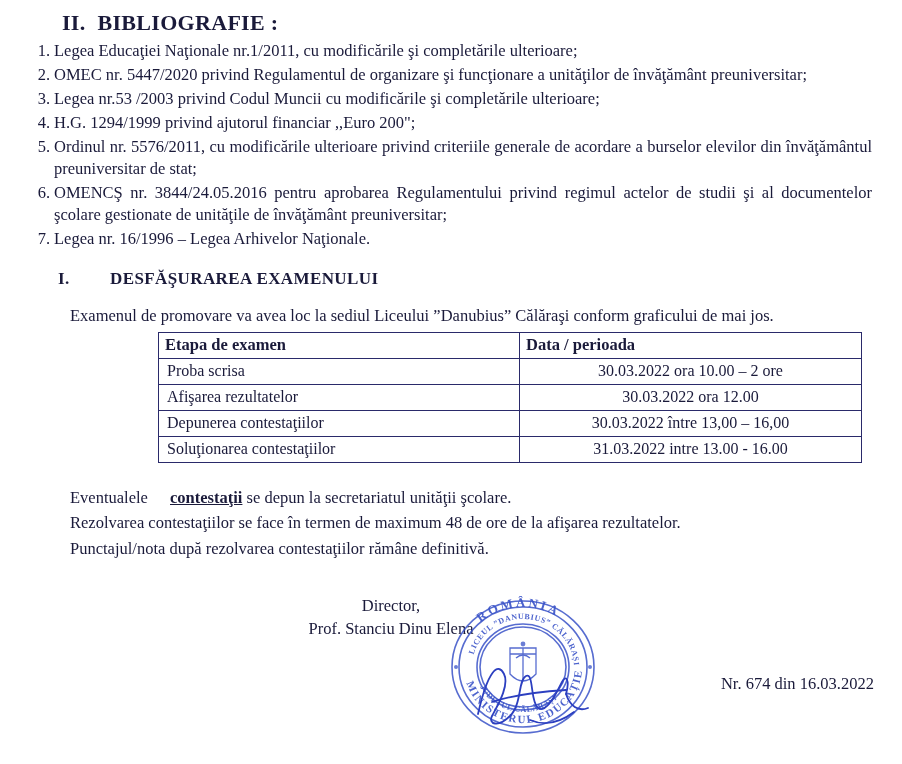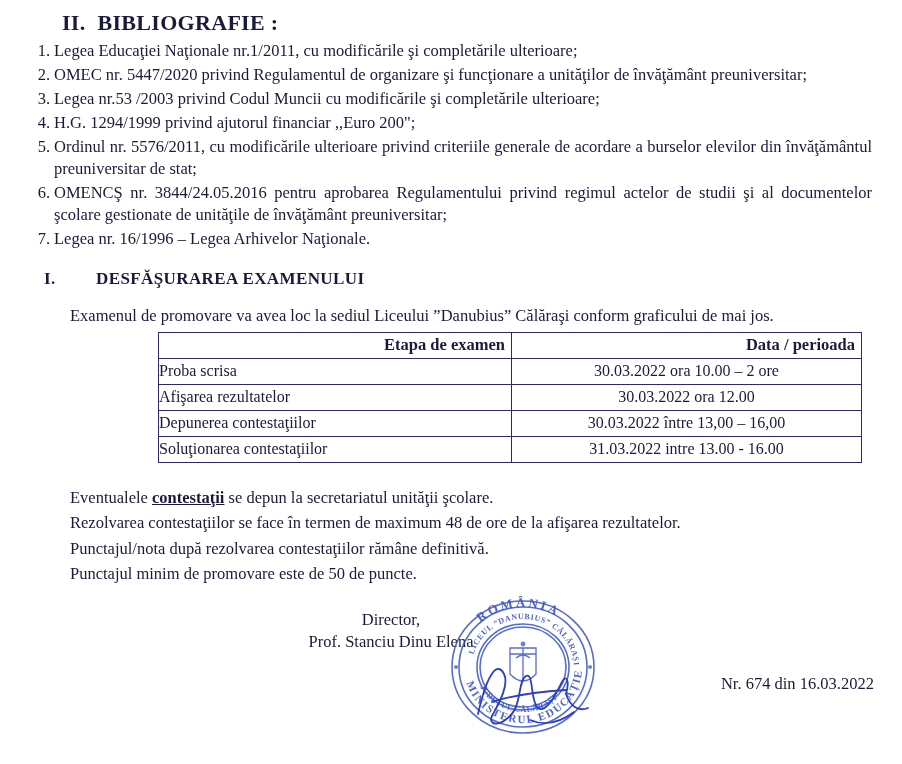--- a/index.html
+++ b/index.html
@@ -51,21 +51,21 @@
     width: 22px;
     text-align: right;
   }
   ol.biblio li .txt {
     display: block;
   }
 
   
   .section-head {
     margin: 20px 0 6px 0;
-    padding-left: 44px;
+    padding-left: 58px;
     font-weight: bold;
     font-size: 17px;
     letter-spacing: 0.4px;
   }
   .section-head .numeral {
     display: inline-block;
     width: 52px;
   }
 
   .intro-par {
@@ -83,46 +83,47 @@
     font-size: 16px;
   }
   table.exam th, table.exam td {
     border: 1px solid #2a2a6a;
     padding: 2px 6px;
     height: 21px;
     line-height: 1.15;
   }
   table.exam th {
     font-weight: bold;
-    text-align: right;
+    text-align: left;
     font-size: 16.5px;
   }
   table.exam td.col-left {
     width: 346px;
     text-align: left;
-    padding-left: 0;
+    padding-left: 8px;
   }
   table.exam td.col-right {
     text-align: center;
   }
 
   
   .notes {
     margin: 22px 30px 0 70px;
     font-size: 16.5px;
     line-height: 1.55;
   }
   .notes .line { display: block; }
   .notes u.bold {
     font-weight: bold;
+    margin-left: 18px;
   }
 
   
   .signature {
-    margin-top: 22px;
+    margin-top: 34px;
     text-align: center;
     font-size: 16.5px;
     line-height: 1.35;
     padding-right: 120px;
   }
   .sig-line { display: block; }
 
   .doc-number {
     position: absolute;
     right: 28px;
@@ -220,21 +221,20 @@
         <td class="col-left">Soluţionarea contestaţiilor</td>
         <td class="col-right">31.03.2022 intre 13.00 - 16.00</td>
       </tr>
     </tbody>
   </table>
 
   <div class="notes">
     <span class="line"><span>Eventualele </span><u class="bold">contestaţii</u><span> se depun la secretariatul  unităţii şcolare.</span></span>
     <span class="line">Rezolvarea contestaţiilor se face în  termen de maximum 48 de ore de la afişarea rezultatelor.</span>
     <span class="line">Punctajul/nota după rezolvarea contestaţiilor rămâne definitivă.</span>
-    <span class="line">Punctajul minim de promovare este de 50 de puncte.</span>
   </div>
 
   <div class="signature">
     <span class="sig-line">Director,</span>
     <span class="sig-line">Prof. Stanciu Dinu Elena</span>
   </div>
 
   <div class="doc-number">Nr. 674 din 16.03.2022</div>
 
   <div class="stamp">

